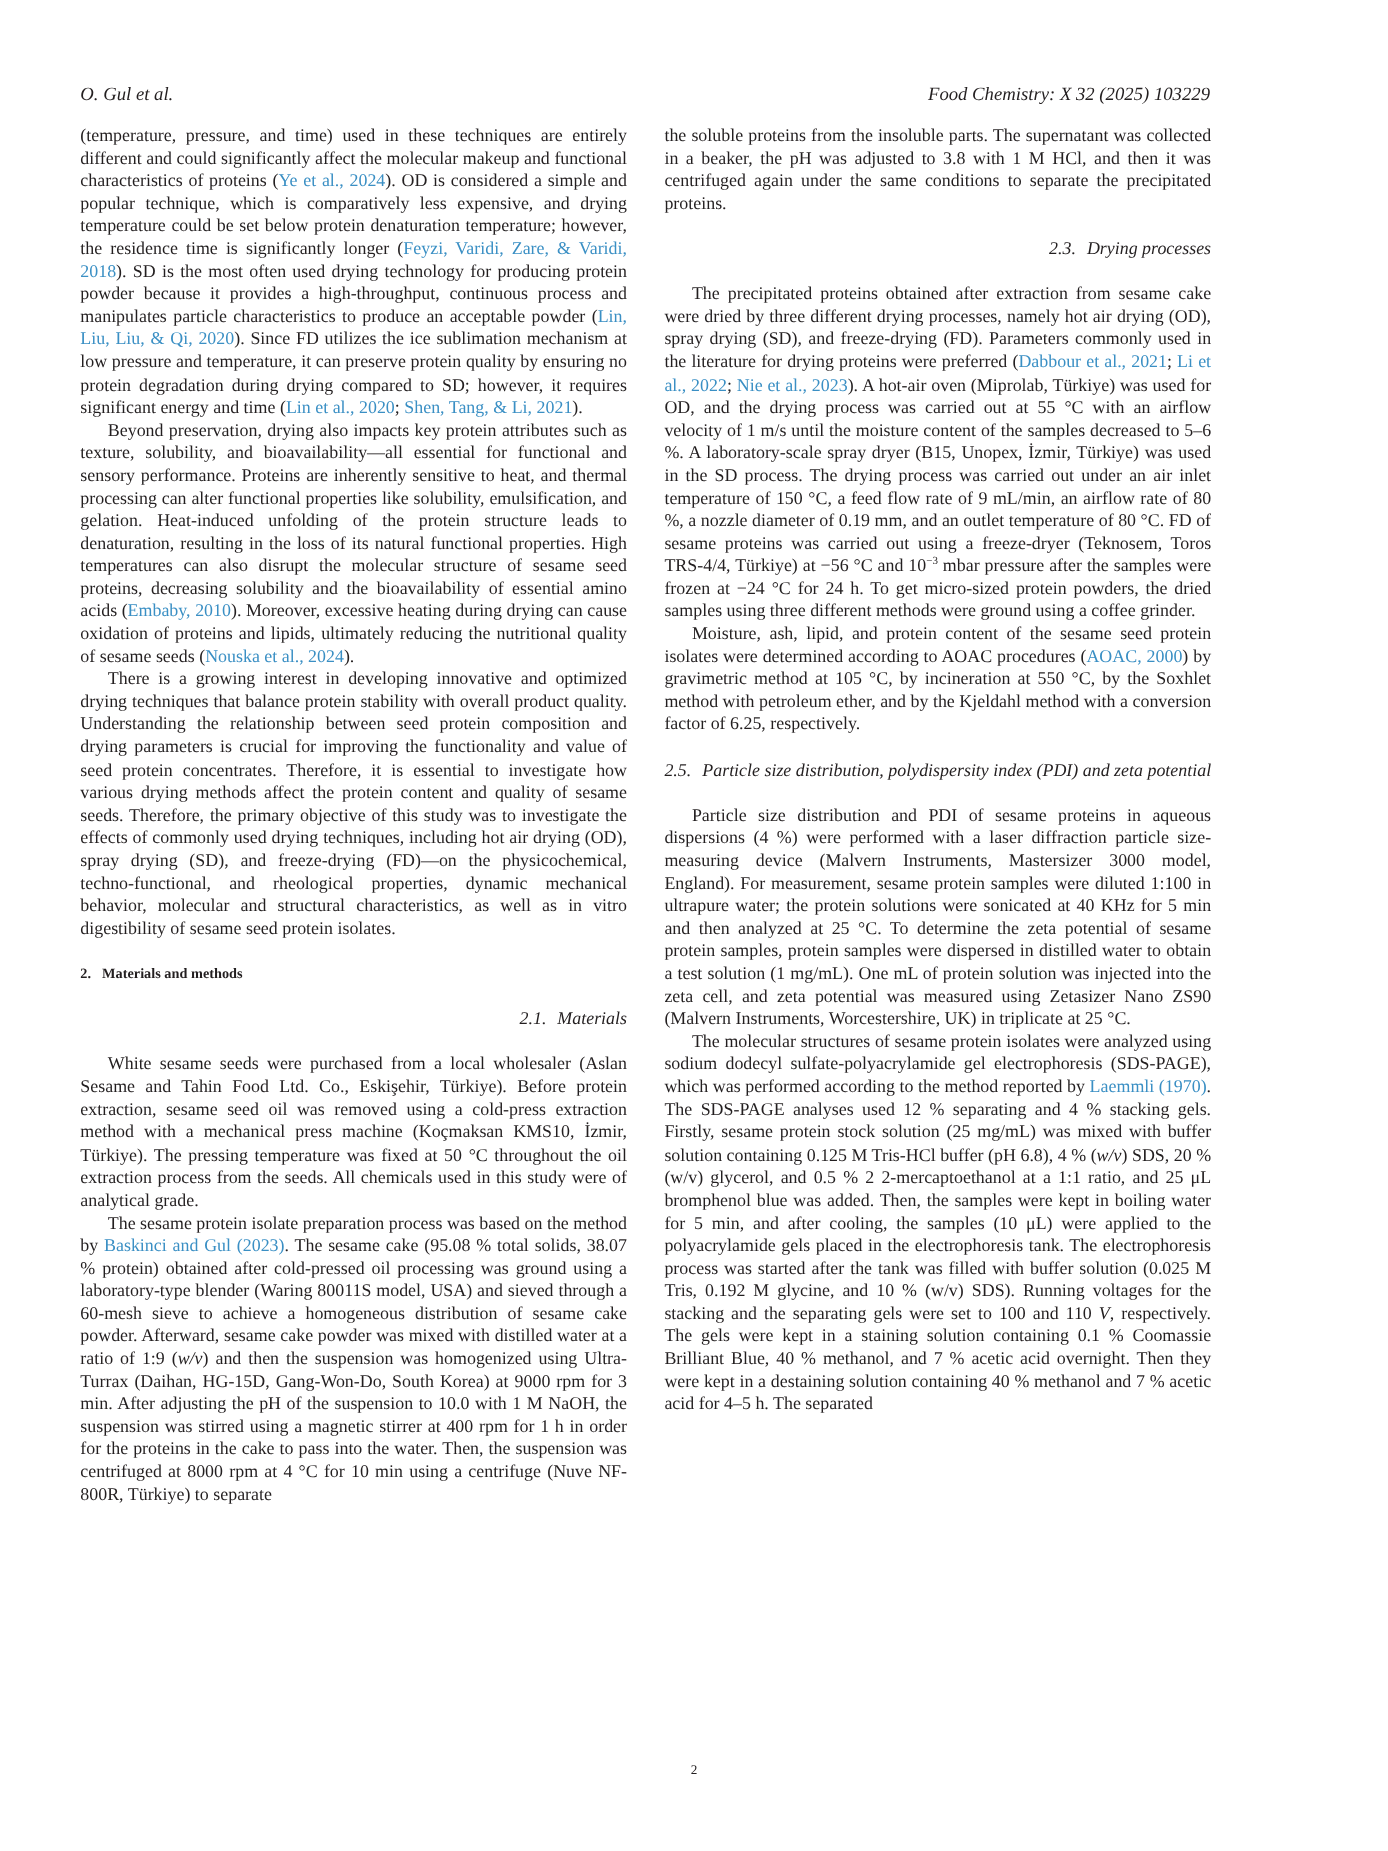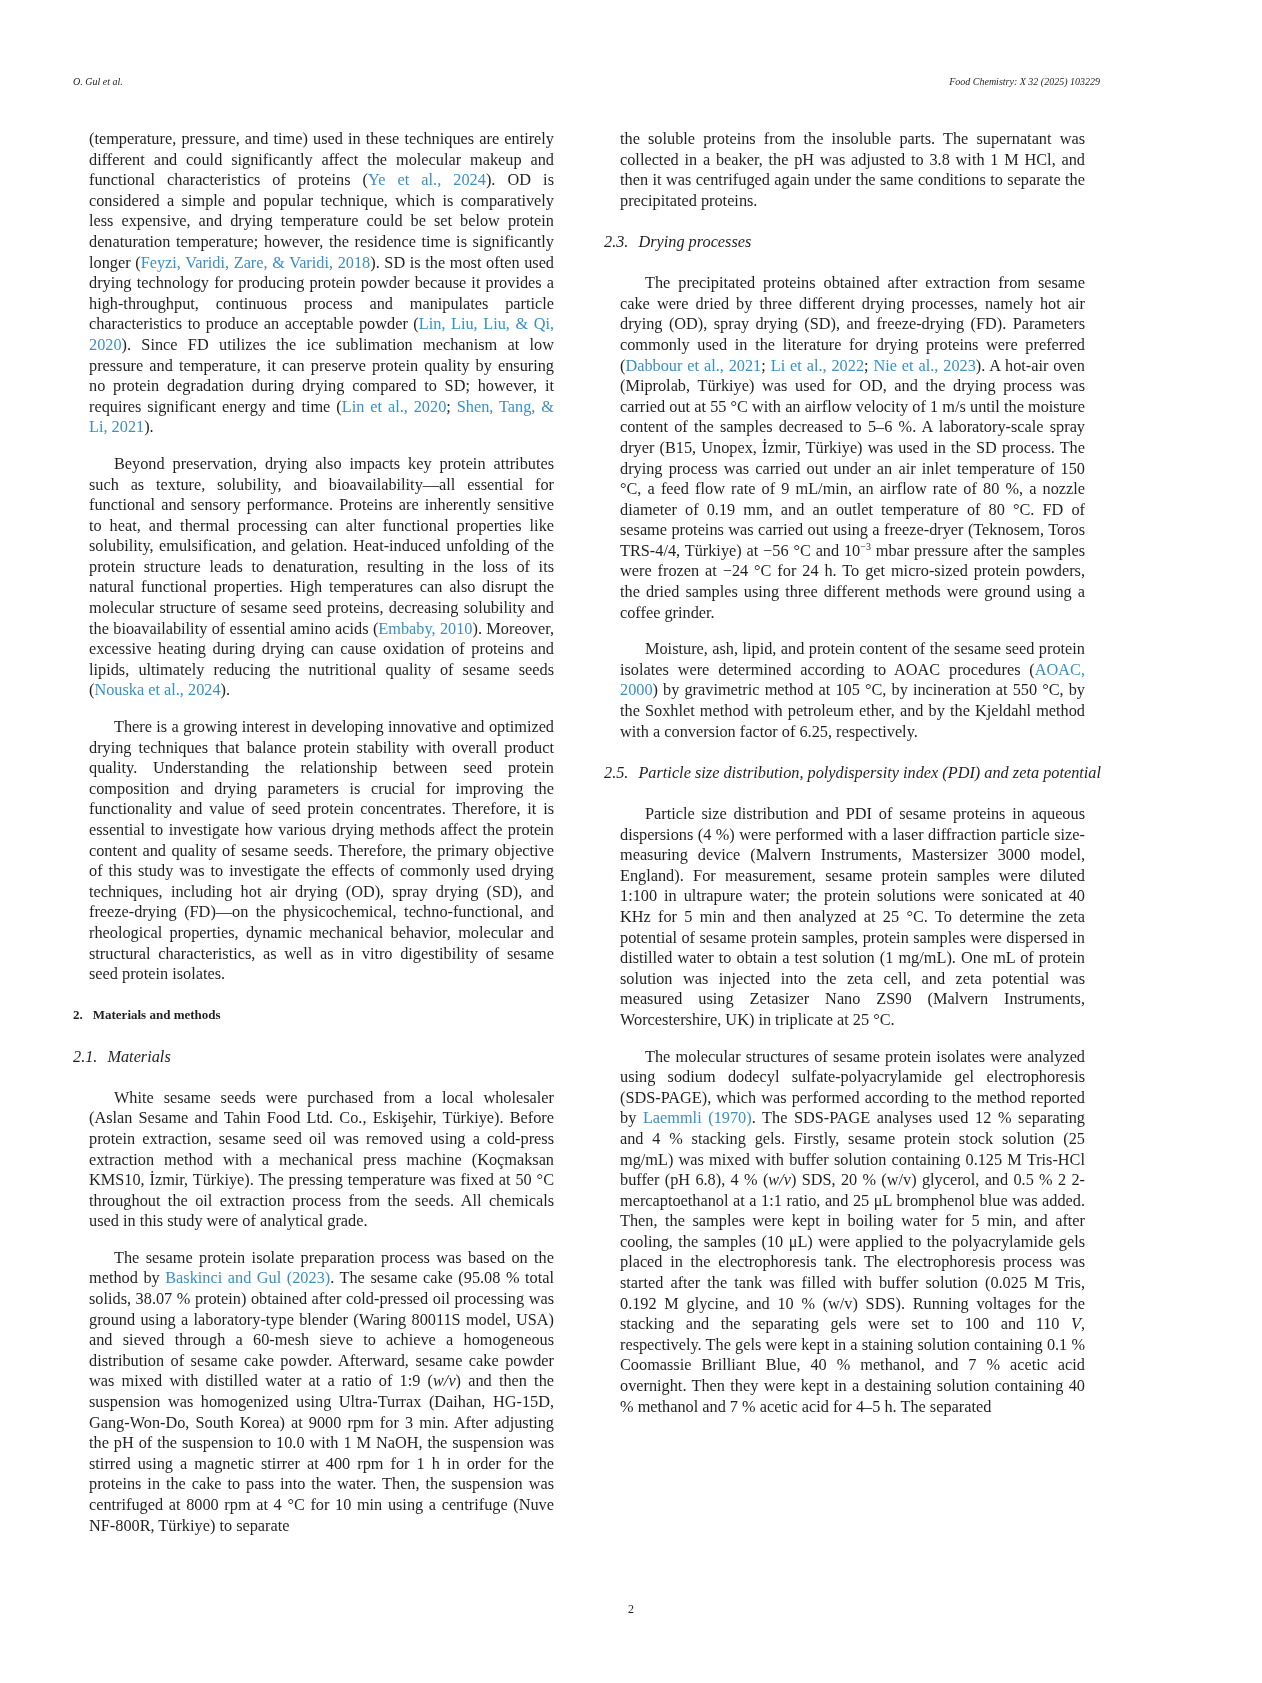--- a/index.html
+++ b/index.html
@@ -1,28 +1,28 @@
 <!DOCTYPE html>
 <html><head>
 <meta charset="utf-8">
 <style>
   html, body { margin: 0; padding: 0; background: #ffffff; }
   body { width: 1262px; height: 1683px; position: relative; overflow: hidden;
          font-family: "Liberation Serif", "DejaVu Serif", serif; color: #231f20; }
-  .running-head { position: absolute; top: 76px; font-size: 10px; font-style: italic; color: #231f20; }
+  .running-head { position: absolute; top: 76px; font-size: 17px; font-style: italic; color: #231f20; }
   .rh-left { left: 73px; }
   .rh-right { right: 162px; }
   .col { position: absolute; top: 113px; width: 497px; font-size: 16.3px; line-height: 20.6px; text-align: justify; hyphens: manual; }
   .col-left { left: 73px; }
   .col-right { left: 604px; }
-  p { margin: 16px; }
+  p { margin: 0; }
   p.indent { text-indent: 25px; }
   .cite { color: #3a8fc4; }
   h2.sec { font-size: 13px; font-weight: bold; margin: 20.6px 0 20.6px 0; line-height: 20.6px; }
-  h3.sub { font-size: 16.3px; font-weight: normal; font-style: italic; margin: 20.6px 0 20.6px 0; line-height: 20.6px; text-align: left; }
+  h3.sub { font-size: 16.3px; font-weight: normal; font-style: italic; margin: 20.6px 0 20.6px 0; line-height: 20.6px; text-align: right; }
   h3.sub .num { margin-right: 10px; }
   h2.sec .num { margin-right: 10px; }
   sup { font-size: 10px; line-height: 0; vertical-align: 6px; }
   .page-number { position: absolute; top: 1602px; left: 0; width: 1262px; text-align: center; font-size: 12px; }
 </style>
 </head>
 <body>
 
 <div class="running-head rh-left">O. Gul et al.</div>
 <div class="running-head rh-right">Food Chemistry: X 32 (2025) 103229</div>

